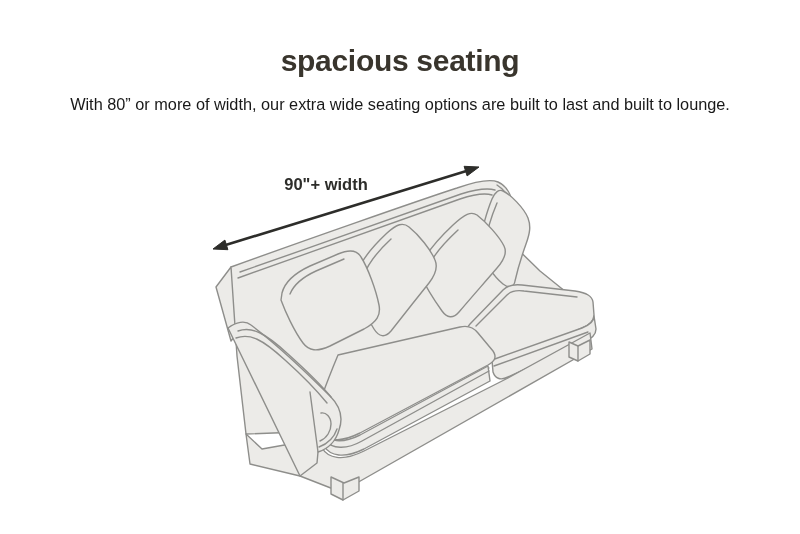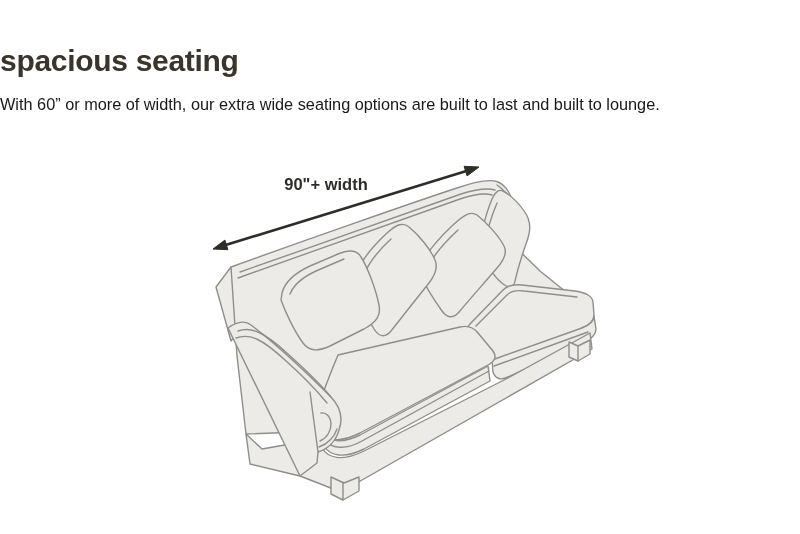--- a/index.html
+++ b/index.html
@@ -1,36 +1,36 @@
 <!DOCTYPE html>
 <html><head>
 <meta charset="utf-8">
 <style>
   html,body{margin:0;padding:0;}
   body{
     width:800px;height:534px;background:#ffffff;overflow:hidden;position:relative;
     font-family:"Liberation Sans", sans-serif;
   }
-  .hero{position:relative;z-index:2;}
+  .hero{position:relative;text-align:center;z-index:2;}
   .title{
     margin:0;padding-top:44px;font-size:30px;line-height:34px;font-weight:bold;
     color:#39352d;letter-spacing:-0.3px;
   }
   .desc{margin-top:15px;font-size:16.3px;line-height:23px;color:#191919;}
   .desc div{white-space:nowrap;}
   .art{position:absolute;left:0;top:0;z-index:1;}
   .art text{font-family:"Liberation Sans", sans-serif;font-weight:bold;font-size:16.5px;fill:#2d2d2a;}
 </style>
 </head>
 <body>
 
 <div class="hero">
   <h1 class="title">spacious seating</h1>
   <div class="desc">
-    <div>With 60” or more of width, our extra wide seating options are built to last and built to lounge.</div>
+    <div>With 80” or more of width, our extra wide seating options are built to last and built to lounge.</div>
   </div>
 </div>
 
 <svg class="art" width="800" height="534" viewBox="0 0 800 534" aria-hidden="true">
 
   <g stroke="#2d2d2a" fill="#2d2d2a">
     <line x1="224" y1="245.5" x2="468" y2="170.5" stroke-width="2.6"></line>
     <polygon points="213,249 227.9,249.7 224.9,240.1" stroke-width="1"></polygon>
     <polygon points="479,167 467.1,175.9 464.1,166.3" stroke-width="1"></polygon>
   </g>

